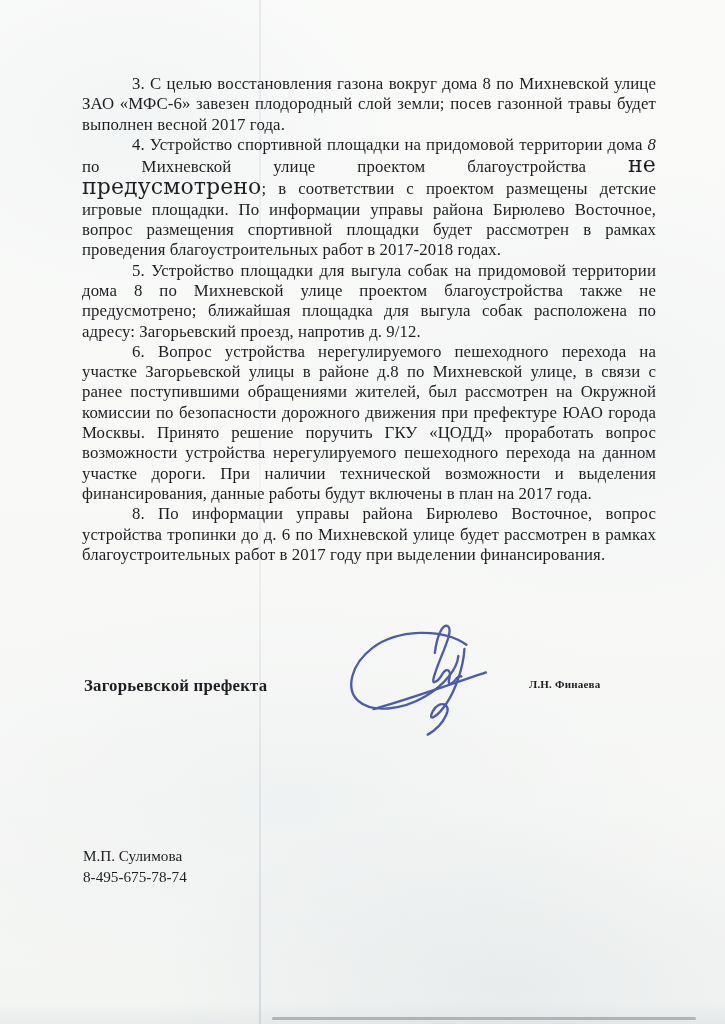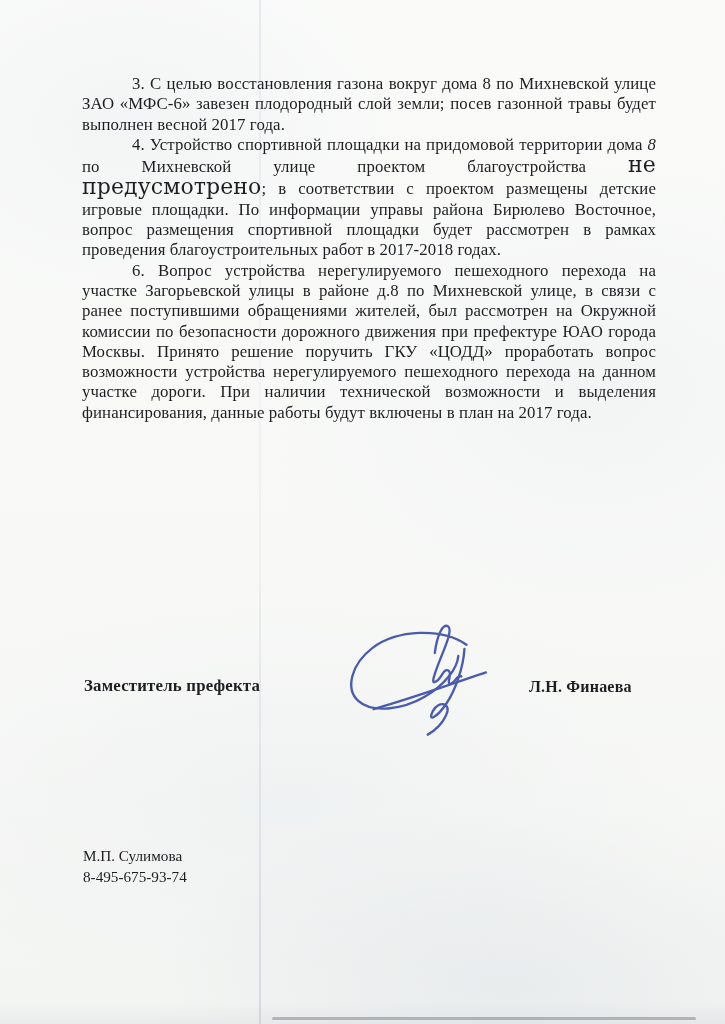--- a/index.html
+++ b/index.html
@@ -81,21 +81,21 @@
     top: 676px;
     font-size: 16.8px;
     font-weight: bold;
     letter-spacing: 0.2px;
     white-space: nowrap;
   }
   .sign-name {
     position: absolute;
     left: 529px;
     top: 678px;
-    font-size: 16px;
+    font-size: 11px;
     font-weight: bold;
     letter-spacing: 0.2px;
     white-space: nowrap;
   }
   .signature {
     position: absolute;
     left: 344px;
     top: 620px;
     width: 148px;
     height: 118px;
@@ -113,37 +113,39 @@
 </head>
 <body>
 
 <div class="page">
 
   <div class="crease"></div>
 
   <div class="main-text">
     <p>3. С целью восстановления газона вокруг дома 8 по Михневской улице ЗАО «МФС-6» завезен плодородный слой земли; посев газонной травы будет выполнен весной 2017 года.</p>
     <p><span>4. Устройство спортивной площадки на придомовой территории дома </span><span class="num-italic">8</span><span> по Михневской улице проектом благоустройства </span><span class="alt-font">не предусмотрено</span><span>; в соответствии с проектом размещены детские игровые площадки. По информации управы района Бирюлево Восточное, вопрос размещения спортивной площадки будет рассмотрен в рамках проведения благоустроительных работ в 2017-2018 годах.</span></p>
+    <p>5. Устройство площадки для выгула собак на придомовой территории дома 8 по Михневской улице проектом благоустройства также не предусмотрено; ближайшая площадка для выгула собак расположена по адресу: Загорьевский проезд, напротив д. 9/12.</p>
     <p>6. Вопрос устройства нерегулируемого пешеходного перехода на участке Загорьевской улицы в районе д.8 по Михневской улице, в связи с ранее поступившими обращениями жителей, был рассмотрен на Окружной комиссии по безопасности дорожного движения при префектуре ЮАО города Москвы. Принято решение поручить ГКУ «ЦОДД» проработать вопрос возможности устройства нерегулируемого пешеходного перехода на данном участке дороги. При наличии технической возможности и выделения финансирования, данные работы будут включены в план на 2017 года.</p>
+    <p>8. По информации управы района Бирюлево Восточное, вопрос устройства тропинки до д. 6 по Михневской улице будет рассмотрен в рамках благоустроительных работ в 2017 году при выделении финансирования.</p>
   </div>
 
-  <div class="sign-title">Заместитель префекта</div>
+  <div class="sign-title">Загорьевской префекта</div>
 
   <svg class="signature" viewBox="0 0 145 115" xmlns="http://www.w3.org/2000/svg" aria-hidden="true">
     <g fill="none" stroke="#3f51a5" stroke-width="2.3" stroke-linecap="round" opacity="0.93">
       <path d="M 120 24 C 96 7, 52 9, 28 27 C 7 43, 1 67, 14 79 C 27 91, 57 88, 79 75 C 99 63, 111 47, 112 35"></path>
       <path d="M 89 32 C 91 15, 97 2, 102 6 C 107 10, 98 28, 92 44 C 88 55, 85 63, 90 60 C 96 57, 97 47, 102 49 C 107 51, 100 62, 104 62 C 109 62, 110 53, 115 55"></path>
       <path d="M 118 28 C 117 46, 109 69, 100 82 C 92 94, 81 101, 87 89 C 93 78, 106 81, 100 93 C 96 102, 89 108, 82 112"></path>
       <path d="M 29 87 C 62 78, 104 63, 139 51"></path>
     </g>
   </svg>
 
   <div class="sign-name">Л.Н. Финаева</div>
 
   <div class="footer">
     <div>М.П. Сулимова</div>
-    <div>8-495-675-93-74</div>
+    <div>8-495-675-78-74</div>
   </div>
 
   <div class="scan-line"></div>
   <div class="bottom-shade"></div>
 
 </div>
 
 </body></html>

